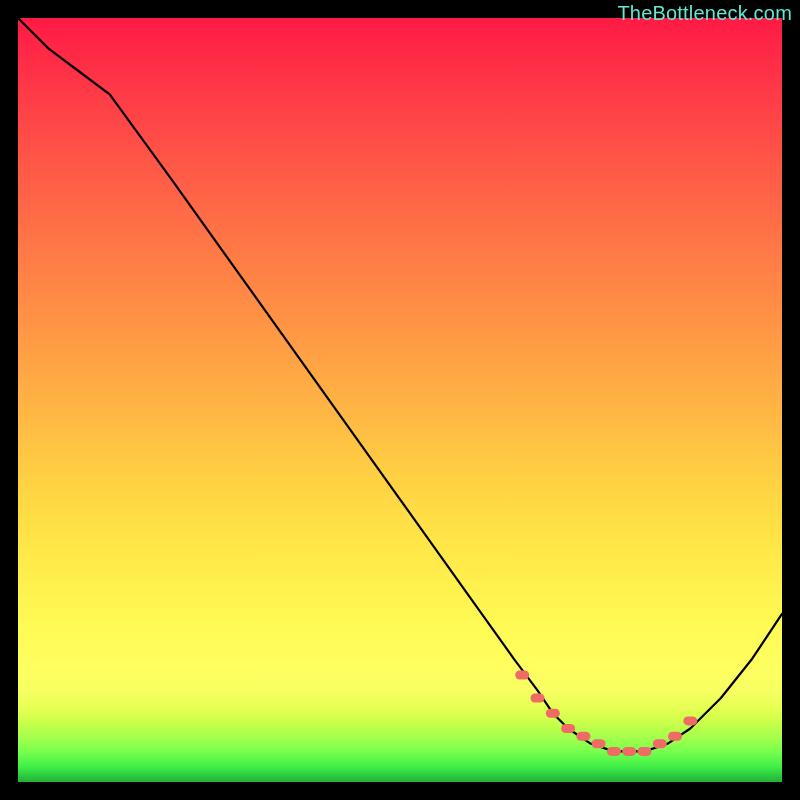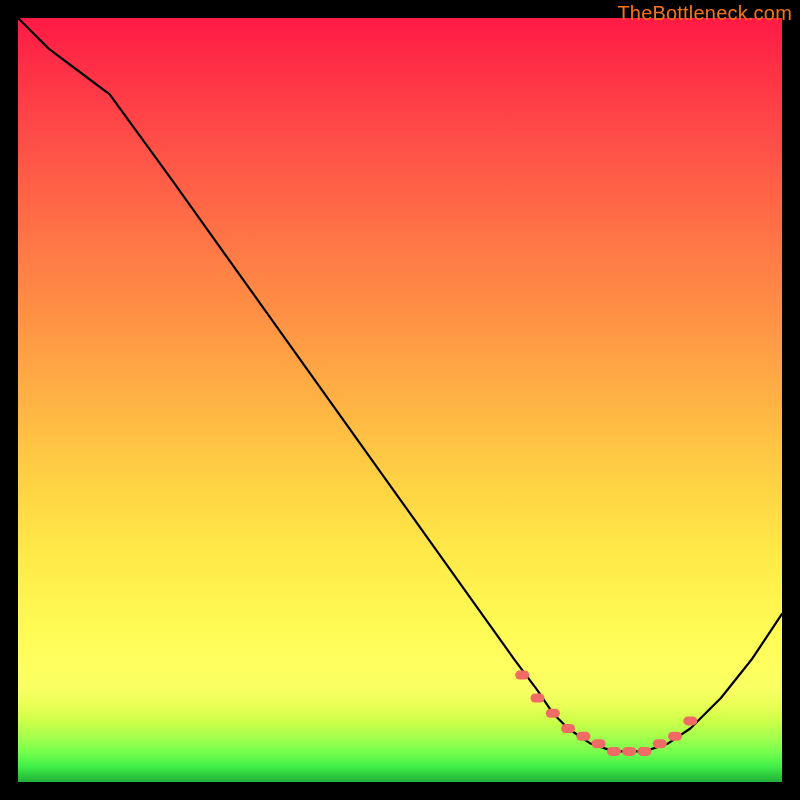--- a/index.html
+++ b/index.html
@@ -50,21 +50,21 @@
     height: 764px;
     overflow: visible;
   }
   .watermark {
     position: absolute;
     top: 2px;
     right: 8px;
     font-family: Arial, Helvetica, sans-serif;
     font-size: 20px;
     font-weight: 500;
-    color: #f97316;
+    color: #5eead4;
     letter-spacing: 0.2px;
   }
 </style>
 </head>
 <body>
 
 <div class="chart-container">
   <div class="plot-area">
     <svg class="curve" viewBox="0 0 764 764" preserveAspectRatio="none">
       <g>

